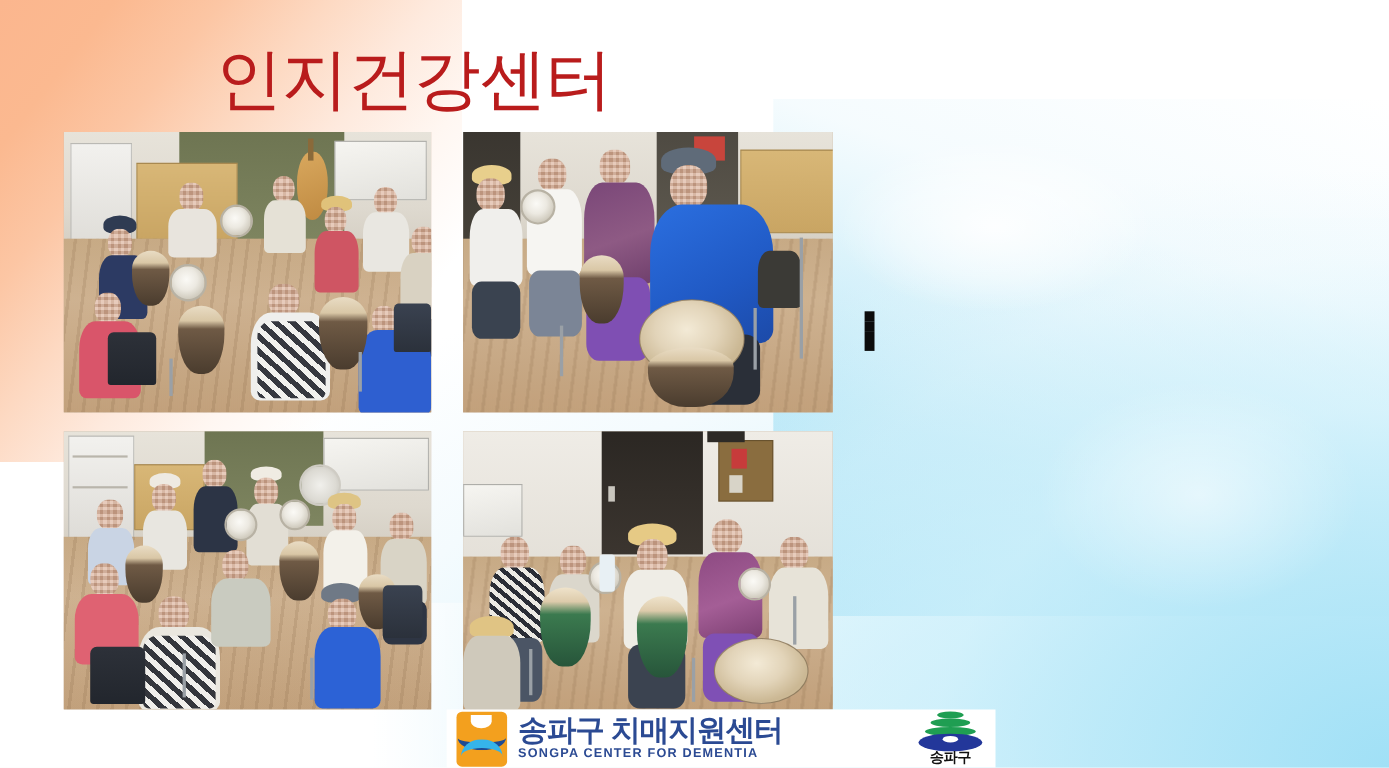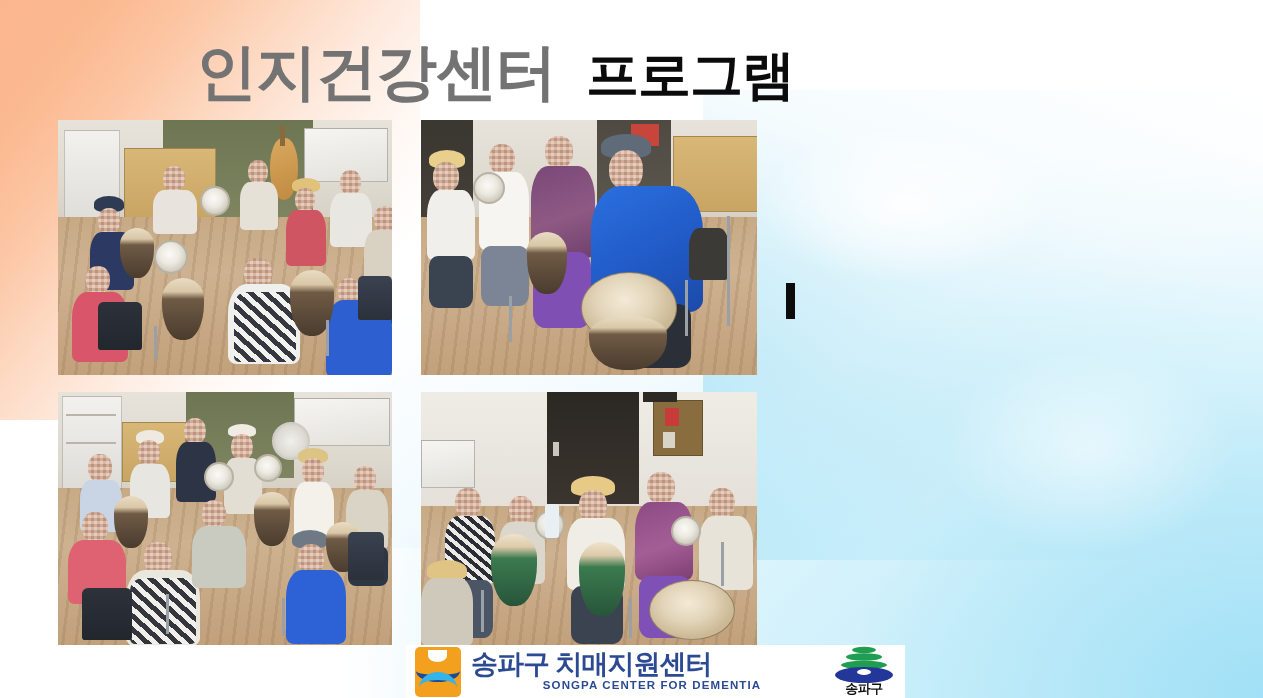--- a/index.html
+++ b/index.html
@@ -69,22 +69,22 @@
     position: absolute;
     left: 196px;
     top: 42px;
     display: flex;
     align-items: baseline;
     gap: 30px;
     white-space: nowrap;
   }
   .title-main {
     font-size: 61px;
-    font-weight: bold;
-    color: #737373;
+    font-weight: normal;
+    color: #b91c1c;
     letter-spacing: -1px;
     line-height: 1;
   }
   .title-sub {
     font-size: 53px;
     font-weight: bold;
     color: #0b0b0b;
     letter-spacing: -1px;
     line-height: 1;
   }
@@ -286,21 +286,21 @@
     font-weight: bold;
     color: #2b4a93;
     letter-spacing: -1px;
     line-height: 1.05;
   }
   .logo-en {
     font-size: 11.5px;
     font-weight: bold;
     color: #2b4a93;
     letter-spacing: 1.1px;
-    text-align: center;
+    text-align: left;
     line-height: 1.2;
   }
   .gu-emblem {
     position: relative;
     width: 62px;
     height: 51px;
     margin-right: 10px;
     flex: 0 0 auto;
   }
   .gu-label {
@@ -321,21 +321,20 @@
   <div class="bg-base"></div>
   <div class="bg-peach"></div>
   <div class="bg-blue-wash"></div>
   <div class="bg-blue-br"></div>
   <div class="bg-cloud-a"></div>
   <div class="bg-cloud-b"></div>
   <div class="bg-white-bottom"></div>
 
   <div class="title-row">
     <span class="title-main">인지건강센터</span>
-    <span class="title-sub">프로그램</span>
   </div>
 
   <div class="photo ph1">
     <div class="room-wall"></div>
     <div class="wall-green" style="left:105px;width:150px;"></div>
     <div class="screen-white" style="left:246px;top:8px;width:82px;height:52px;"></div>
     <div class="fridge" style="left:6px;top:10px;width:54px;height:96px;"></div>
     <div class="cabinet" style="left:66px;top:28px;width:90px;height:68px;"></div>
     <div class="room-floor"></div>
     <div class="guitar" style="left:212px;top:18px;width:28px;height:62px;"></div>

